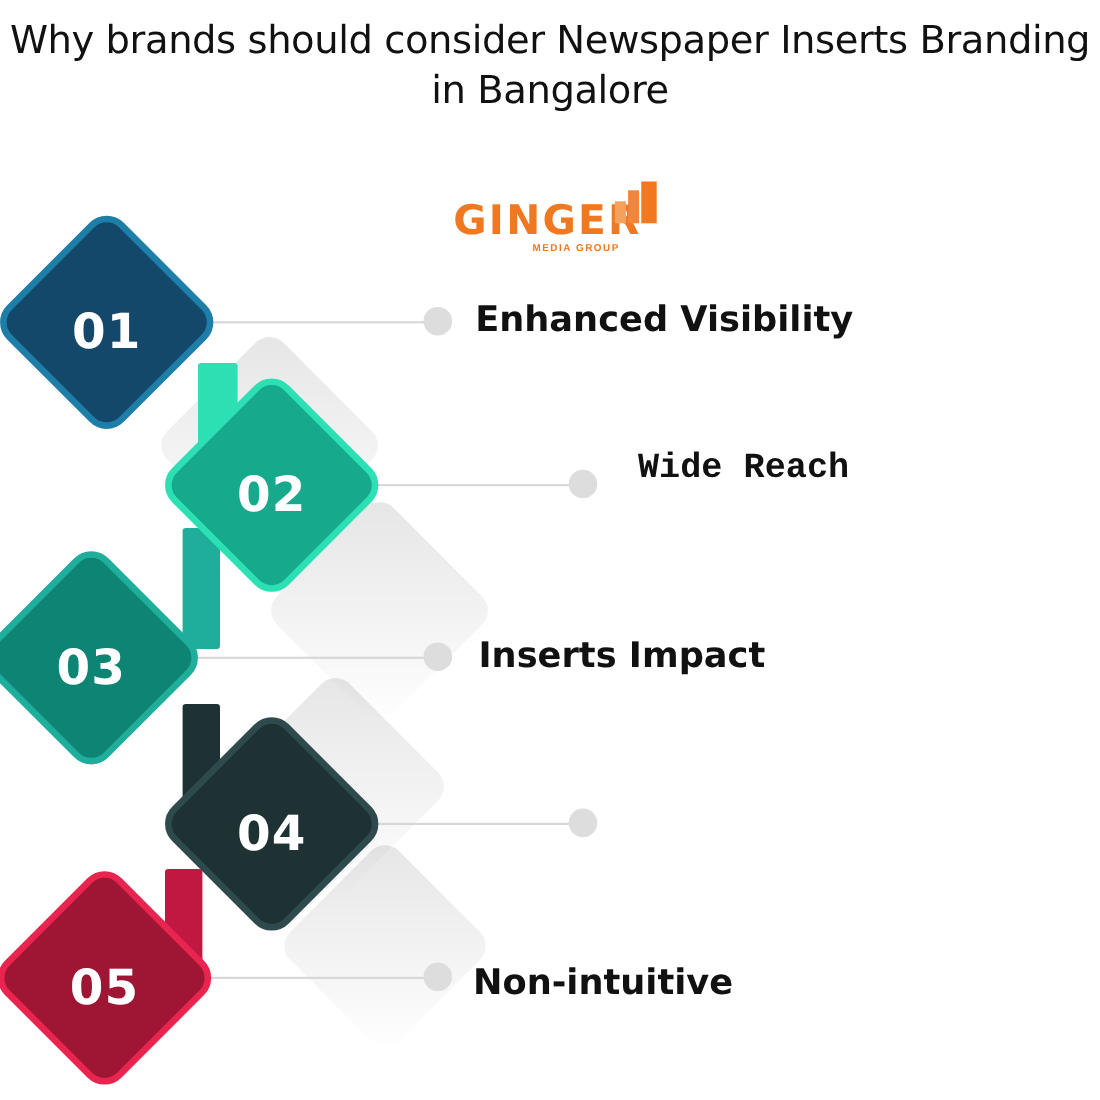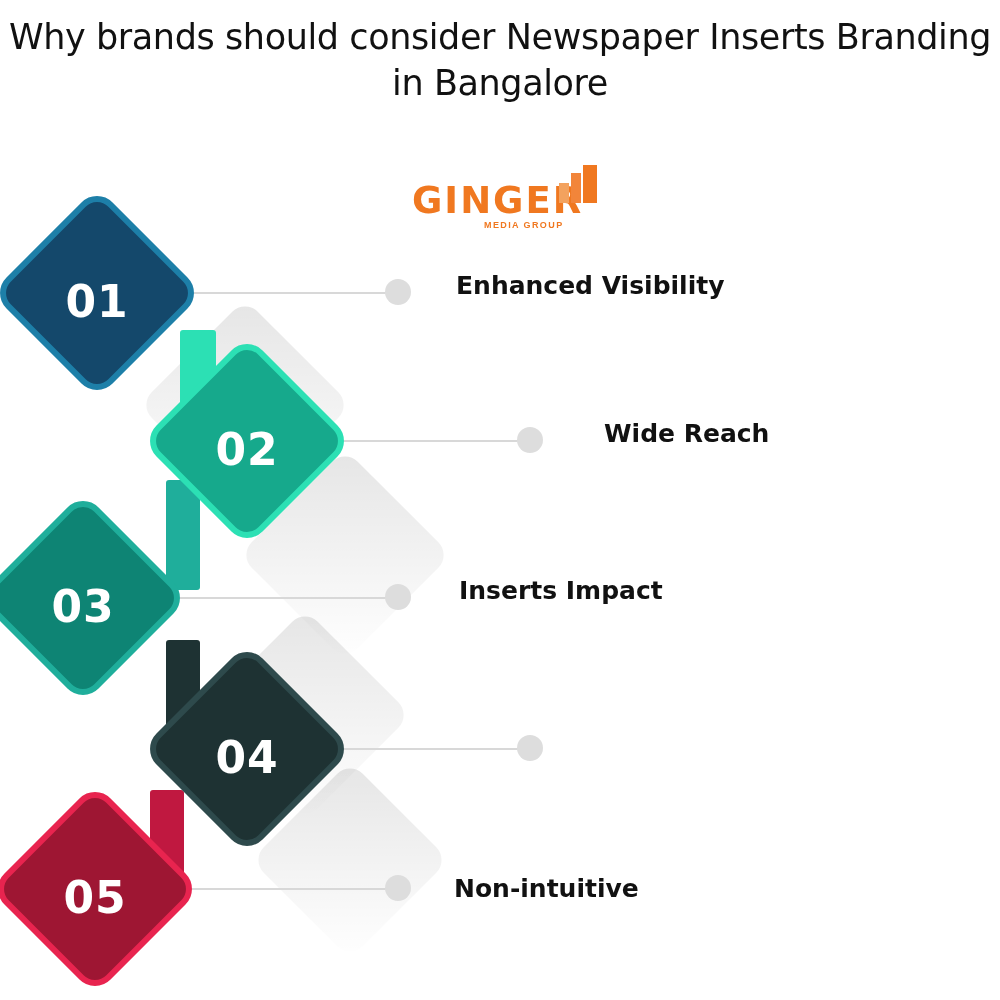--- a/index.html
+++ b/index.html
@@ -93,24 +93,23 @@
     width: 26px;
     height: 26px;
     border-radius: 50%;
     background: #dddddd;
   }
 
   .label {
     position: absolute;
     font-family: "DejaVu Sans", sans-serif;
     font-weight: bold;
-    font-size: 25px;
+    font-size: 32px;
     color: #111111;
     white-space: nowrap;
-    margin-left: 24px;
   }
 
   
   .diamond {
     position: absolute;
     width: 150px;
     height: 150px;
     transform: rotate(45deg);
     border-radius: 22px;
     box-sizing: border-box;
@@ -180,21 +179,21 @@
   <div class="diamond" style="left:22px; top:218px; background:#14486B; border:6px solid #1D7FA8;">
     <div class="num">01</div>
   </div>
   <div class="dot" style="left:385px; top:279px;"></div>
   <div class="label" style="left:432px; top:271px;">Enhanced Visibility</div>
 
   <div class="diamond" style="left:172px; top:366px; background:#16A98C; border:6px solid #2CE0B4;">
     <div class="num">02</div>
   </div>
   <div class="dot" style="left:517px; top:427px;"></div>
-  <div class="label" style="left:580px; top:419px;">Wide Reach</div>
+  <div class="label" style="left:580px; top:407px;font-family:Liberation Mono, monospace;">Wide Reach</div>
 
   <div class="diamond" style="left:8px; top:523px; background:#0E8474; border:6px solid #1FAE9B;">
     <div class="num">03</div>
   </div>
   <div class="dot" style="left:385px; top:584px;"></div>
   <div class="label" style="left:435px; top:576px;">Inserts Impact</div>
 
   <div class="diamond" style="left:172px; top:674px; background:#1E3233; border:6px solid #2E4A4C;">
     <div class="num">04</div>
   </div>

